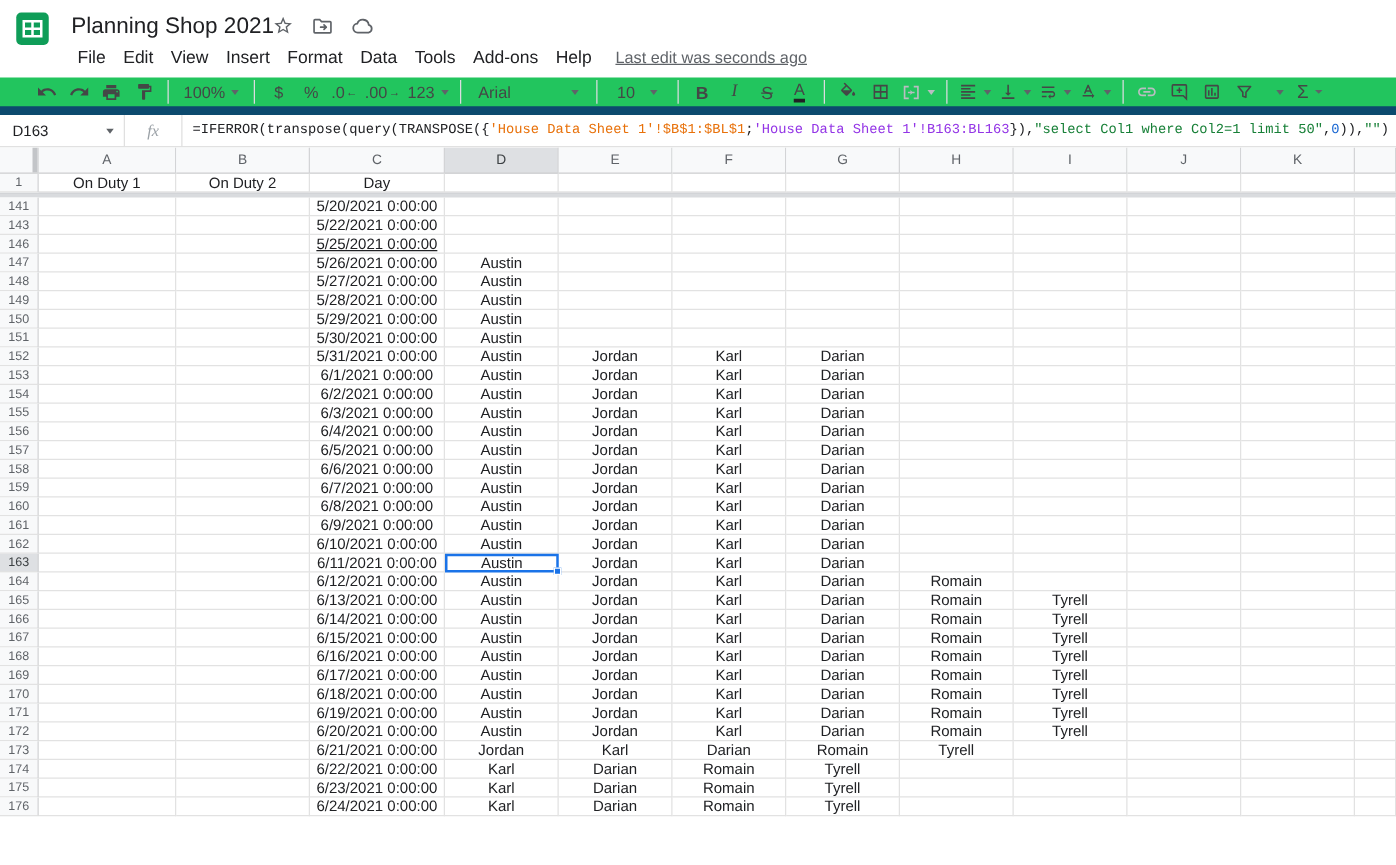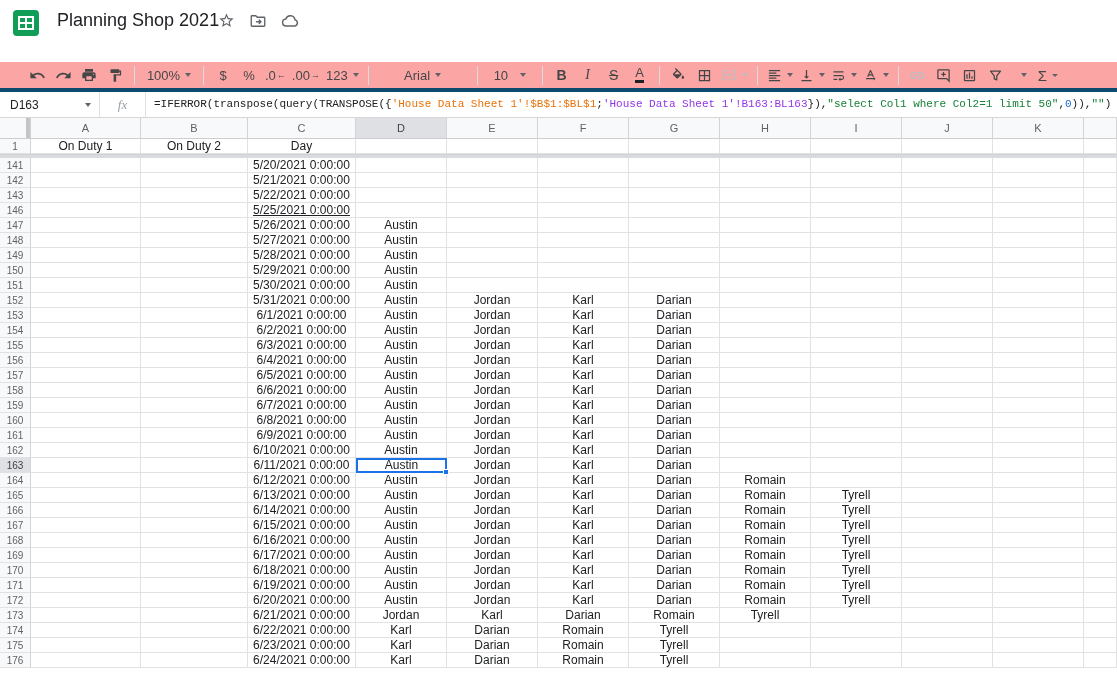--- a/index.html
+++ b/index.html
@@ -10,22 +10,22 @@
   .topbar { position:absolute; left:0; top:0; width:1117px; height:62px; background:#fff; }
   .logo { position:absolute; left:11px; top:8px; width:30px; height:30px; }
   .doc-title { position:absolute; left:57px; top:10px; font-size:18px; color:#202124; }
   .title-icons { position:absolute; left:218px; top:11px; display:flex; gap:14px; align-items:center; }
   .title-icons svg { display:block; }
   .menus { position:absolute; left:55px; top:34px; display:flex; align-items:center; }
   .menu-item { font-size:14px; color:#202124; padding:3px 7px; border-radius:3px; cursor:pointer; }
   .status-link { font-size:13px; color:#5f6368; text-decoration:underline; margin-left:12px; cursor:pointer; }
 
   
-  .toolbar { position:absolute; left:0; top:62px; width:1117px; height:30px; background:#fca5a5;
-    border-bottom:4px solid #0c4a6e; display:flex; align-items:center; padding-left:24px; }
+  .toolbar { position:absolute; left:0; top:62px; width:1117px; height:30px; background:#22c55e;
+    border-bottom:7px solid #0c4a6e; display:flex; align-items:center; padding-left:24px; }
   .tb { height:24px; min-width:26px; border:none; background:transparent; display:flex;
     align-items:center; justify-content:center; color:#444746; cursor:pointer; font-family:inherit; padding:0 3px; }
   .tb svg { display:block; }
   .tb-txt { font-size:13px; color:#444746; }
   .caret { width:0; height:0; border-left:3.5px solid transparent; border-right:3.5px solid transparent;
     border-top:4px solid #5f6368; margin-left:5px; display:inline-block; }
   .caret.dim { border-top-color:#b9bdc1; }
   .tb-divider { width:1px; height:19px; background:#dadce0; margin:0 6px; }
   .bold-b { font-weight:bold; font-size:14px; }
   .italic-i { font-style:italic; font-size:14px; font-family:"Liberation Serif",serif; }
@@ -92,20 +92,34 @@
           <path d="M3 6a1 1 0 0 1 1-1h5l2 2h9a1 1 0 0 1 1 1v10a1 1 0 0 1-1 1H4a1 1 0 0 1-1-1V6z"></path>
           <path d="M10 13h6m0 0l-2.4-2.4M16 13l-2.4 2.4" stroke-linecap="round"></path>
         </svg>
     </span>
     <span>
       <svg width="19" height="19" viewBox="0 0 24 24" fill="none" stroke="#5f6368" stroke-width="1.8">
           <path d="M6.5 19a4.5 4.5 0 0 1-.42-8.98 6 6 0 0 1 11.6 1.2A4 4 0 0 1 17.5 19h-11z"></path>
         </svg>
     </span>
   </div>
+  <div class="menus">
+    <span style="display:flex">
+        <div class="menu-item">File</div>
+        <div class="menu-item">Edit</div>
+        <div class="menu-item">View</div>
+        <div class="menu-item">Insert</div>
+        <div class="menu-item">Format</div>
+        <div class="menu-item">Data</div>
+        <div class="menu-item">Tools</div>
+        <div class="menu-item">Add-ons</div>
+        <div class="menu-item">Help</div>
+      </span>
+    <span class="status-link">Last edit was seconds ago</span>
+  </div>
 </div>
 
 <div class="toolbar">
   <button class="tb">
       <span>
         <svg width="17" height="17" viewBox="0 0 24 24" fill="#444746">
           <path d="M12.5 8c-2.65 0-5.05.99-6.9 2.6L2 7v9h9l-3.62-3.62c1.39-1.16 3.16-1.88 5.12-1.88 3.54 0 6.55 2.31 7.6 5.5l2.37-.78C21.08 11.03 17.15 8 12.5 8z"></path>
         </svg>
       </span>
     </button>
@@ -148,21 +162,21 @@
     </button>
   <button class="tb">
       <span class="tb-txt">.00</span>
       <span class="tb-txt dec-arrow">→</span>
     </button>
   <button class="tb">
       <span class="tb-txt">123</span>
       <span class="caret"></span>
     </button>
   <span class="tb-divider"></span>
-  <button class="tb" style="width:96px; justify-content:center; padding:0 8px">
+  <button class="tb" style="width:96px; justify-content:space-between; padding:0 8px">
       <span class="tb-txt">Arial</span>
       <span class="caret"></span>
     </button>
   <span class="tb-divider"></span>
   <button class="tb" style="width:52px; justify-content:space-between; padding:0 10px">
       <span class="tb-txt">10</span>
       <span class="caret"></span>
     </button>
   <span class="tb-divider"></span>
   <button class="tb">
@@ -325,35 +339,20 @@
         <div class="c" style="width: 91px;"></div>
         <div class="c" style="width: 91px;"></div>
         <div class="c" style="width: 91px;"></div>
         <div class="c" style="width: 91px;"></div>
         <div class="c" style="width: 91px;"></div>
         <div class="c" style="width: 91px;"></div>
         <div class="c" style="width: 91px;"></div>
         <div class="c" style="width: 33px;"></div>
       </div>
       <div class="row">
-        <div class="rn">142</div>
-        <div class="c" style="width: 110px;"></div>
-        <div class="c" style="width: 107px;"></div>
-        <div class="c" style="width: 108px;">5/21/2021 0:00:00</div>
-        <div class="c" style="width: 91px;"></div>
-        <div class="c" style="width: 91px;"></div>
-        <div class="c" style="width: 91px;"></div>
-        <div class="c" style="width: 91px;"></div>
-        <div class="c" style="width: 91px;"></div>
-        <div class="c" style="width: 91px;"></div>
-        <div class="c" style="width: 91px;"></div>
-        <div class="c" style="width: 91px;"></div>
-        <div class="c" style="width: 33px;"></div>
-      </div>
-      <div class="row">
         <div class="rn">143</div>
         <div class="c" style="width: 110px;"></div>
         <div class="c" style="width: 107px;"></div>
         <div class="c" style="width: 108px;">5/22/2021 0:00:00</div>
         <div class="c" style="width: 91px;"></div>
         <div class="c" style="width: 91px;"></div>
         <div class="c" style="width: 91px;"></div>
         <div class="c" style="width: 91px;"></div>
         <div class="c" style="width: 91px;"></div>
         <div class="c" style="width: 91px;"></div>

